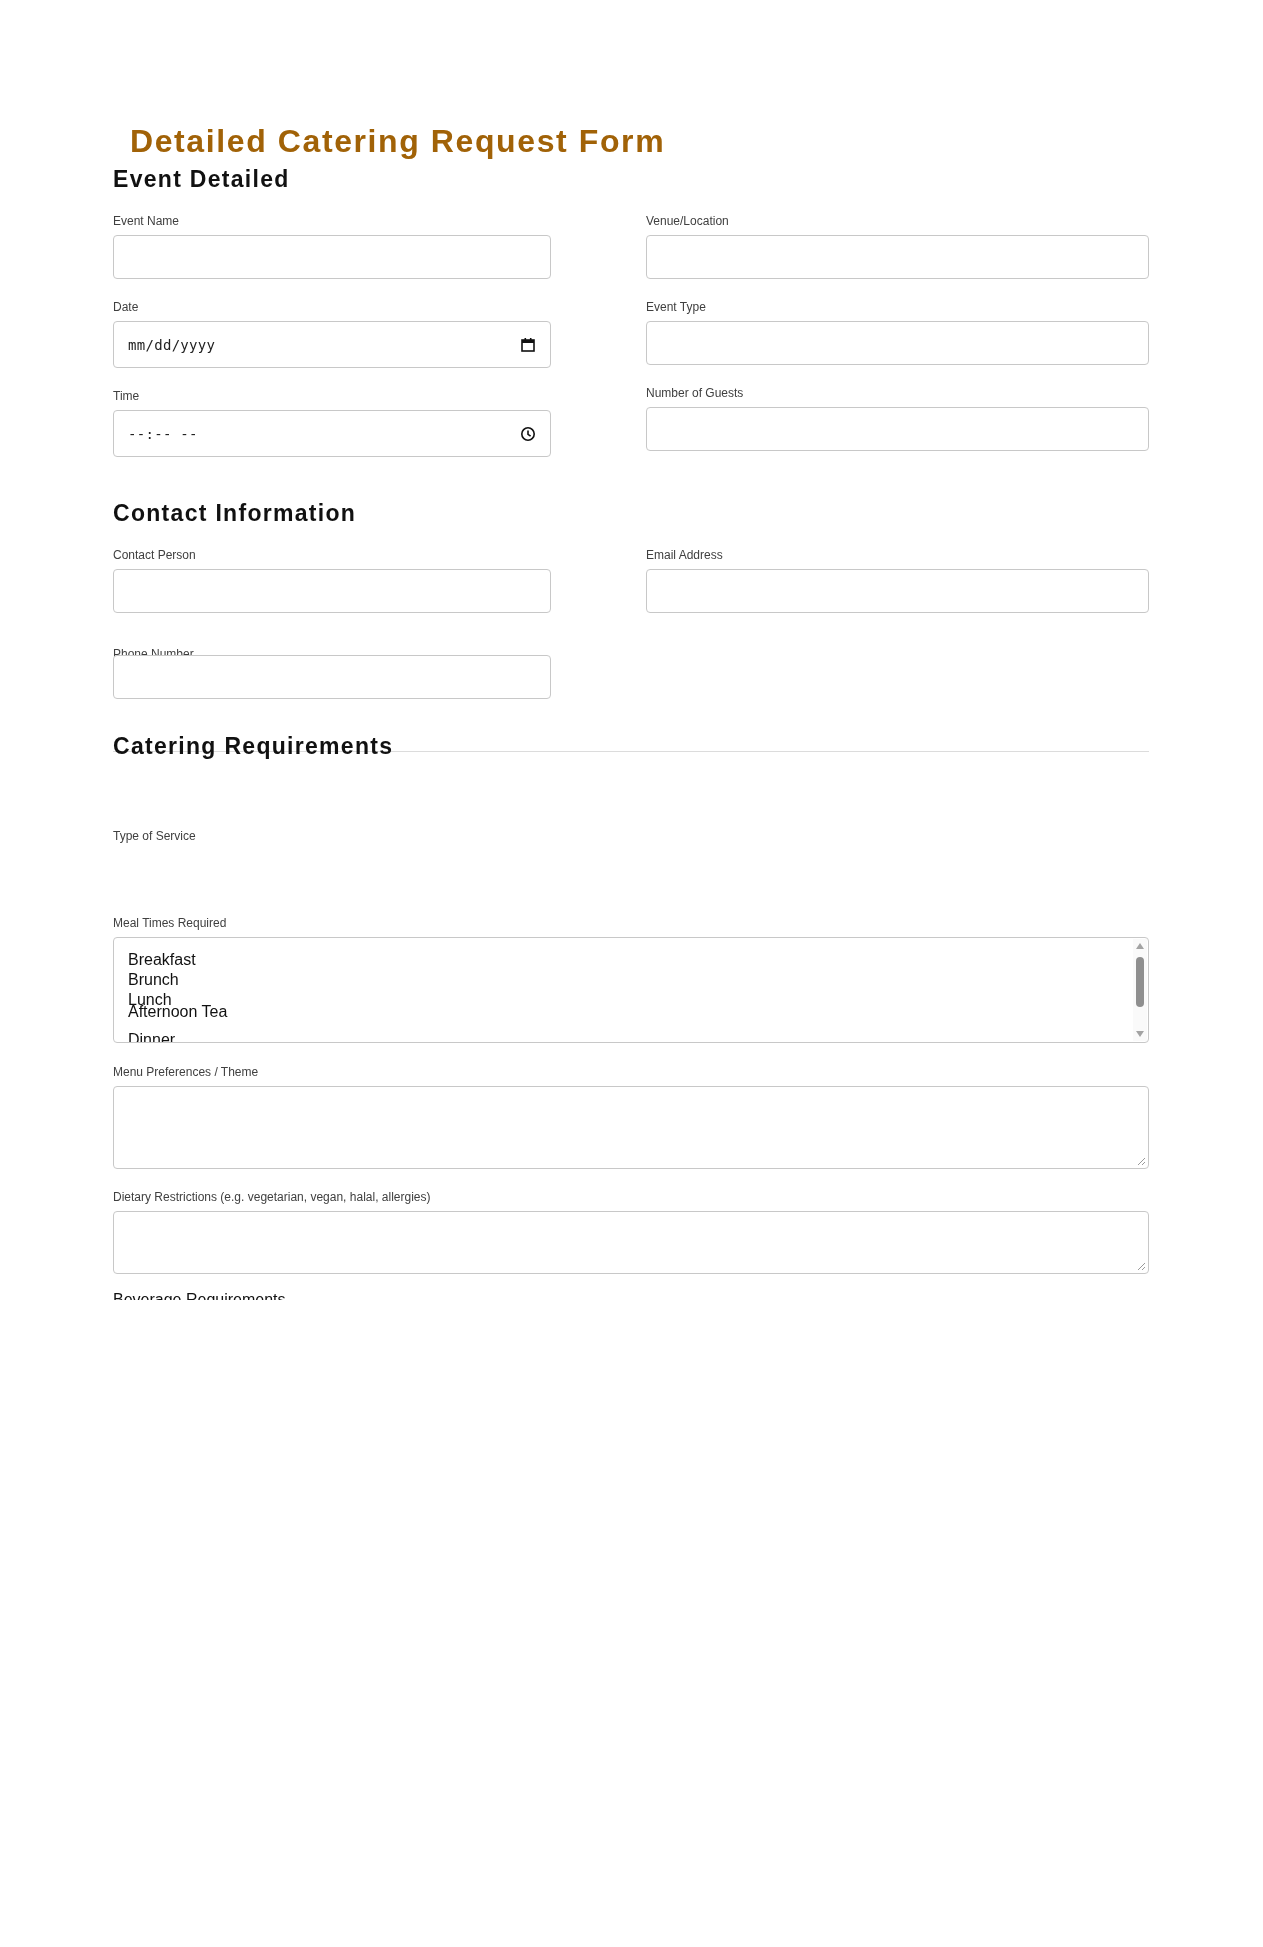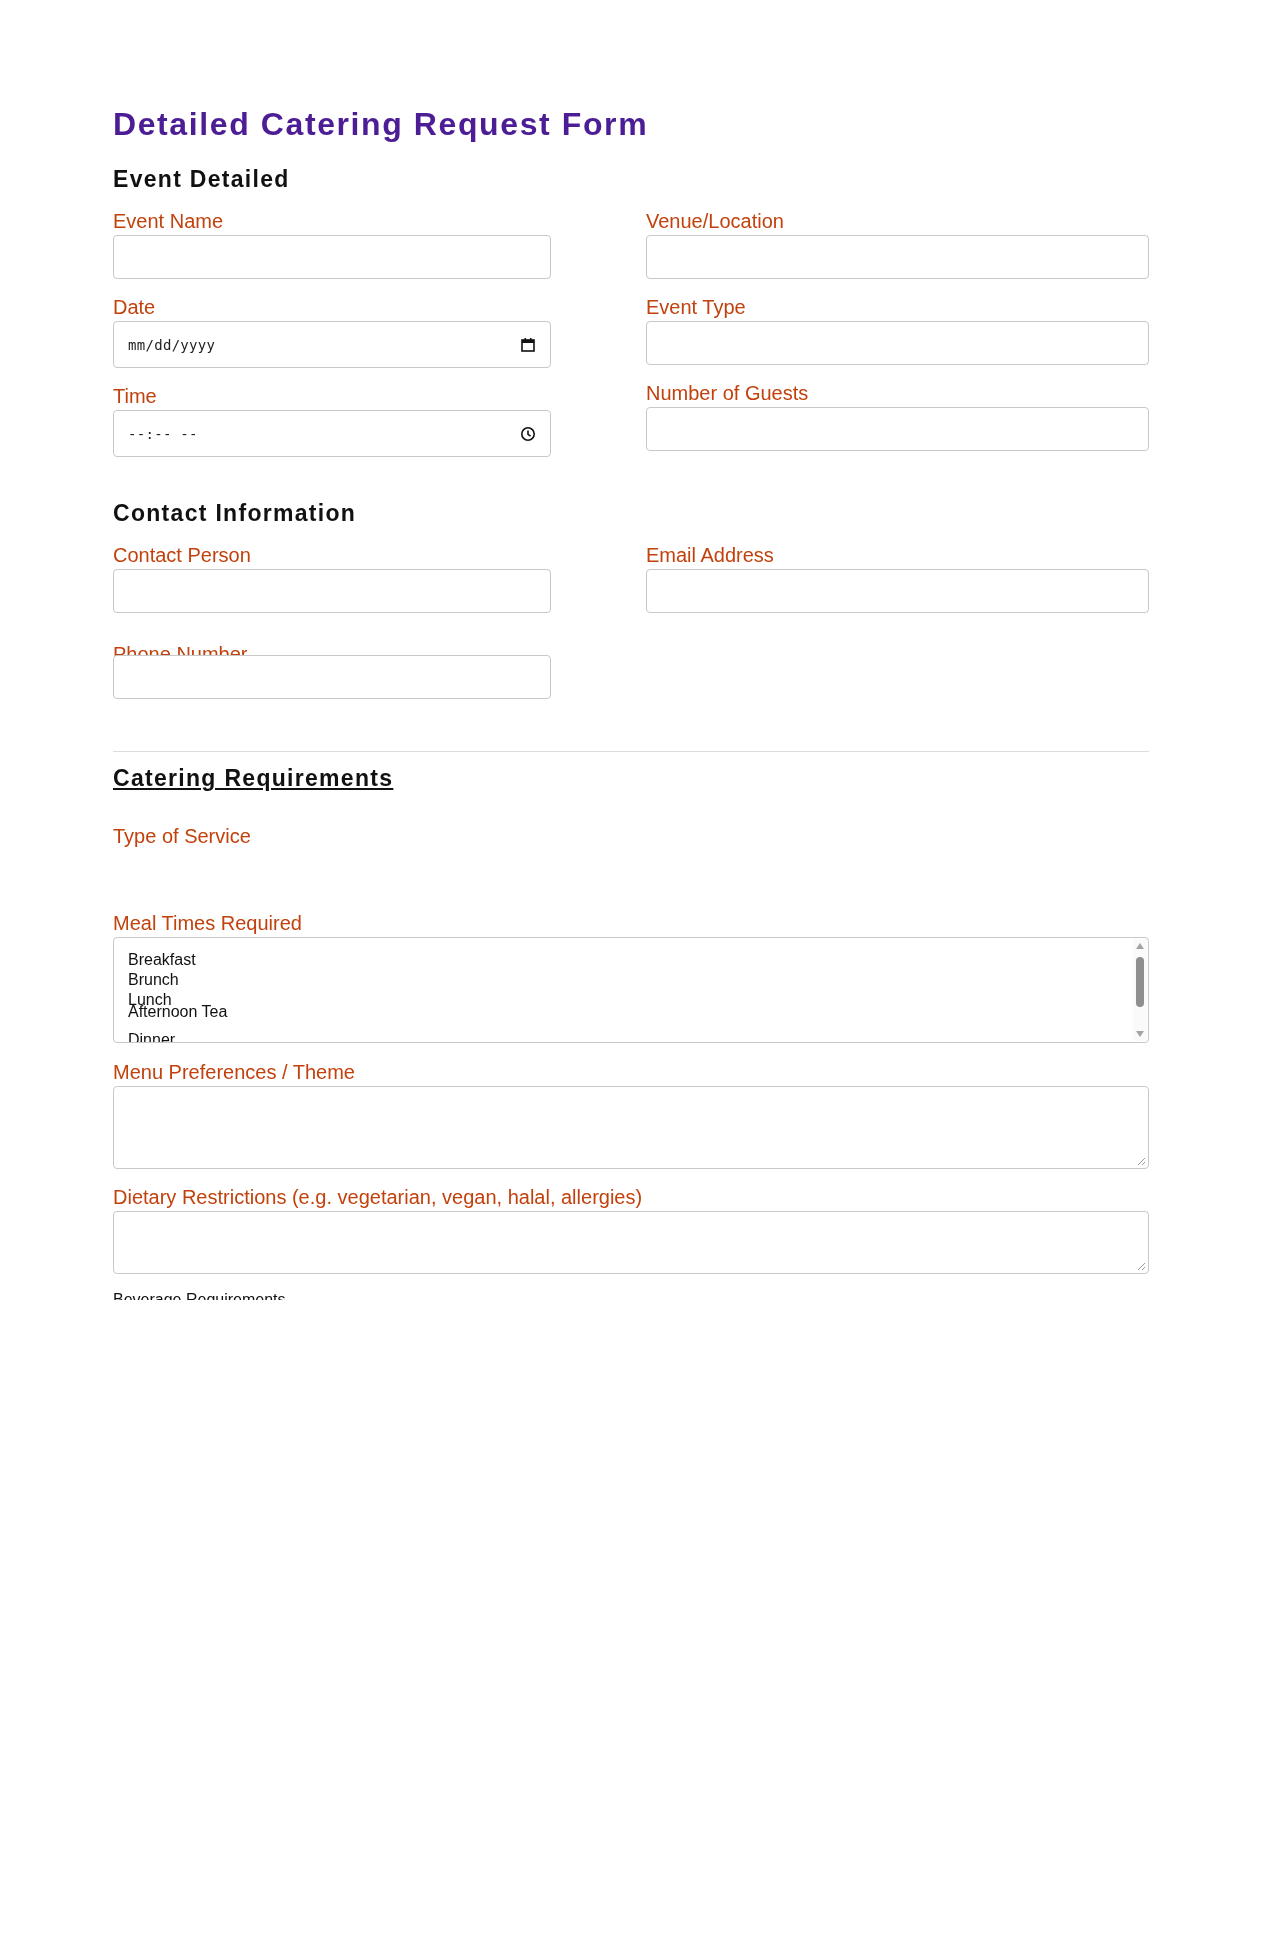--- a/index.html
+++ b/index.html
@@ -2,29 +2,29 @@
 <html><head>
 <meta charset="utf-8">
 <style>
   html, body { margin: 0; padding: 0; background: #ffffff; }
   body {
     width: 1263px; height: 1947px; position: relative; overflow: hidden;
     font-family: "Liberation Sans", sans-serif; color: #111111;
   }
   .page { position: absolute; left: 113px; top: 0; width: 1036px; height: 1300px; overflow: hidden; }
   h1.title {
-    position: absolute; left: 0; top: 104px; margin: 0;
-    font-size: 32px; font-weight: bold; letter-spacing: 1.6px; line-height: 40px; color: #4c1d95;
+    position: absolute; left: 0; top: 104px; margin: 17px;
+    font-size: 32px; font-weight: bold; letter-spacing: 1.6px; line-height: 40px; color: #a16207;
   }
   h2.section {
     position: absolute; left: 0; margin: 0;
     font-size: 23px; font-weight: bold; letter-spacing: 1.3px; line-height: 28px; color: #111;
   }
   .label {
-    position: absolute; font-size: 20px; line-height: 18px; color: #c2410c; white-space: nowrap;
+    position: absolute; font-size: 12px; line-height: 18px; color: #404040; white-space: nowrap;
   }
   .input {
     position: absolute; box-sizing: border-box; border: 1px solid #c8c8c8; border-radius: 4px;
     background: #fff; font-family: "Liberation Sans", sans-serif; font-size: 16px; color: #111;
   }
   .col-l { left: 0; width: 438px; }
   .col-r { left: 533px; width: 503px; }
   .full { left: 0; width: 1036px; }
   .mono-ph {
     position: absolute; left: 14px; top: 50%; transform: translateY(-50%);
@@ -91,21 +91,21 @@
   <input class="input col-l" style="top: 569px; height: 44px;" type="text" value="">
 
   <div class="label" style="left:533px; top:546px;">Email Address</div>
   <input class="input col-r" style="top: 569px; height: 44px;" type="text" value="">
 
   <div class="label" style="left:0; top:645px;">Phone Number</div>
   <input class="input col-l" style="top: 655px; height: 44px;" type="text" value="">
 
   <div class="divider"></div>
 
-  <h2 class="section" style="top:764px;text-decoration:underline;">Catering Requirements</h2>
+  <h2 class="section" style="top:732px;">Catering Requirements</h2>
 
   <div class="label" style="left:0; top:827px;">Type of Service</div>
 
   <div class="label" style="left:0; top:914px;">Meal Times Required</div>
   <div class="input full listbox" style="top:937px; height:106px;">
     <div class="opt" style="top:12px;">Breakfast</div>
     <div class="opt" style="top:32px;">Brunch</div>
     <div class="opt" style="top:52px;">Lunch</div>
     <div class="opt" style="top:64px;">Afternoon Tea</div>
     <div class="opt" style="top:92px;">Dinner</div>

